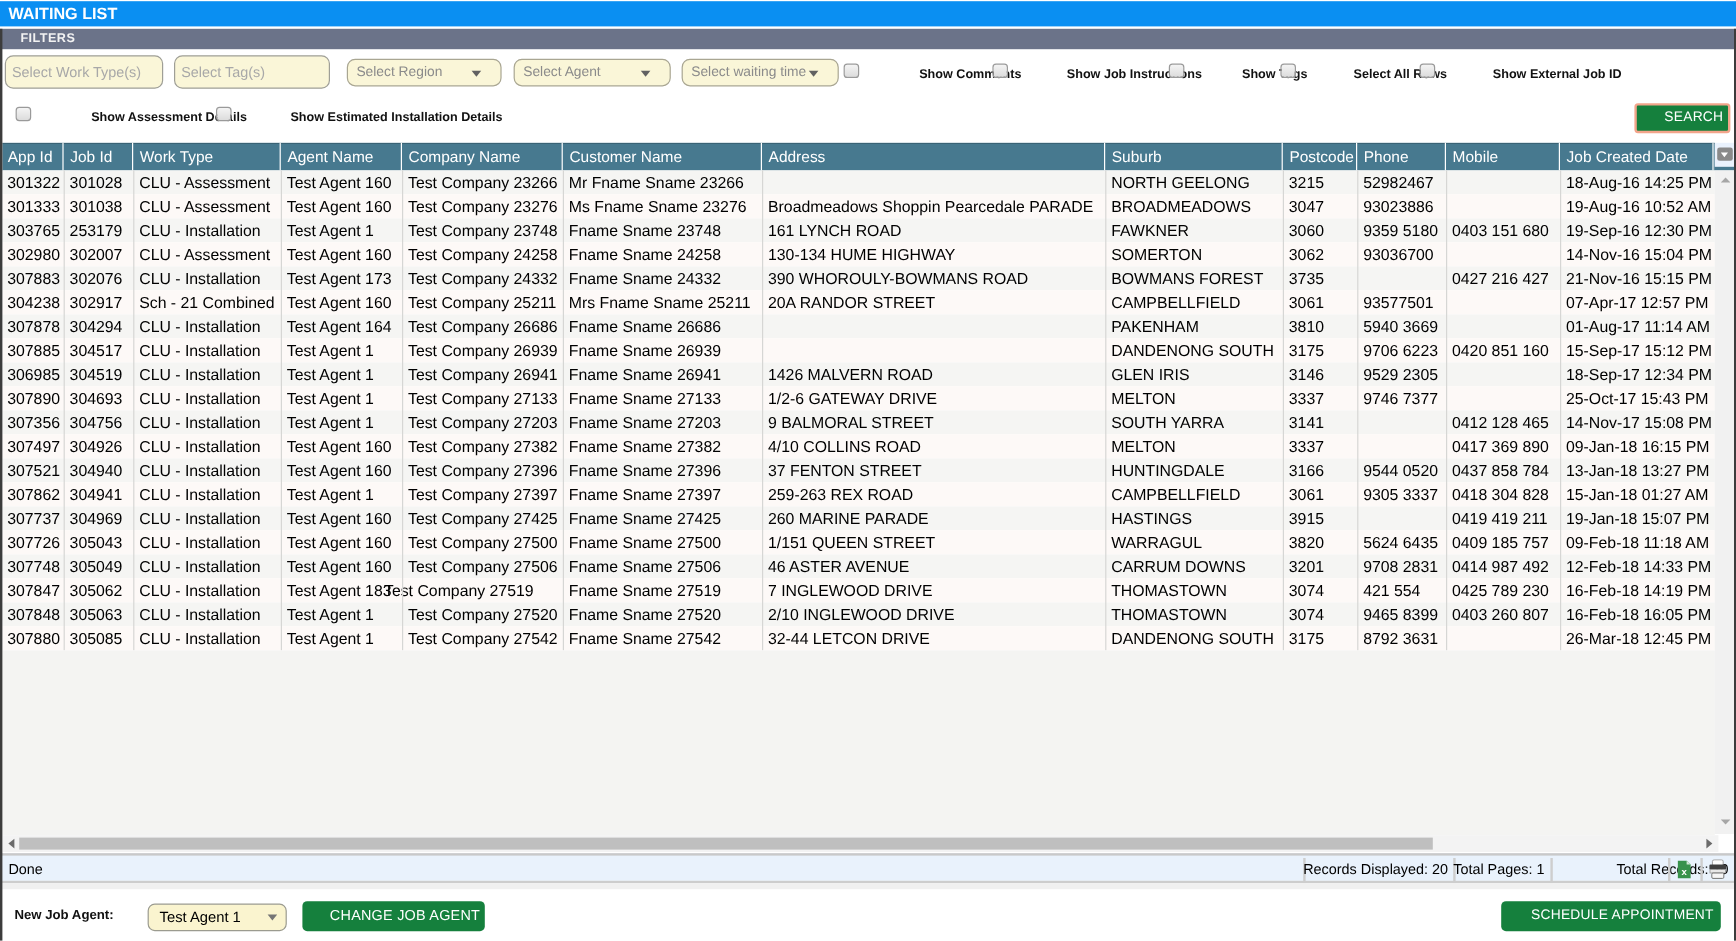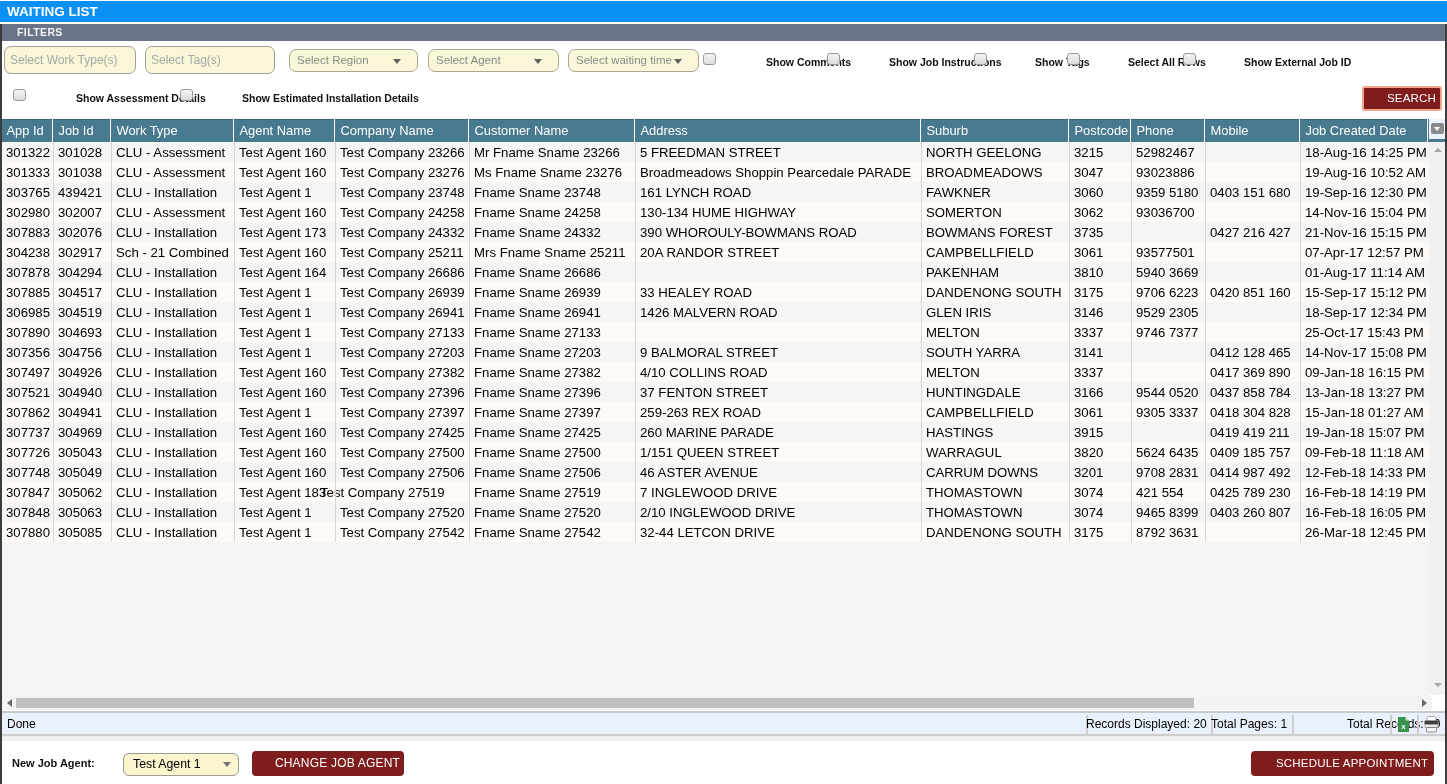--- a/index.html
+++ b/index.html
@@ -5,21 +5,21 @@
 html,body { width:1447px; height:784px; background:#fff; font-family:"Liberation Sans",sans-serif; position:relative; overflow:hidden; }
 .abs { position:absolute; }
 #bluebar { left:0; top:1px; width:1447px; height:21px; background:#0a8ff2; color:#fff; font-size:13.5px; font-weight:bold; line-height:21px; padding-left:7px; }
 #filtersbar { left:0; top:24px; width:1447px; height:17px; background:#6b7389; color:#f2f2f2; font-size:10.5px; font-weight:bold; line-height:17px; padding-left:17px; letter-spacing:0.4px; }
 .yin { position:absolute; background:#faf6d8; border:1.5px solid #9f9f97; border-radius:7px; color:#a8a8a8; font-size:12px; padding-left:5px; white-space:nowrap; overflow:hidden; }
 .ysel { position:absolute; background:#faf6d8; border:1px solid #a9a692; border-radius:7px; color:#8b8b8b; font-size:11.5px; line-height:21px; padding-left:7px; white-space:nowrap; }
 .ysel .arr { position:absolute; right:16px; top:9px; width:0; height:0; border-left:4.5px solid transparent; border-right:4.5px solid transparent; border-top:5.5px solid #616161; }
 .bsel .arr { position:absolute; right:7px; top:9px; width:0; height:0; border-left:4.5px solid transparent; border-right:4.5px solid transparent; border-top:5.5px solid #757575; }
 .cb { position:absolute; width:13px; height:12px; background:linear-gradient(#f4f4f4,#dcdcdc); border:1px solid #9a9a9a; border-radius:3px; }
 .cblab { position:absolute; font-size:10.5px; font-weight:bold; color:#111; line-height:11px; white-space:nowrap;padding-left:40px; }
-.tealbtn { position:absolute; background:#7f1d1d; color:#fff; text-align:center; border-radius:3px; font-size:12px; letter-spacing:0.2px; white-space:nowrap;padding-left:19px; }
+.tealbtn { position:absolute; background:#15803d; color:#fff; text-align:center; border-radius:3px; font-size:12px; letter-spacing:0.2px; white-space:nowrap;padding-left:19px; }
 #hdr { left:2px; top:119px; width:1427px; height:23px; background:#47798f; box-shadow:inset 0 1px 0 rgba(0,0,0,.18); }
 .hc { position:absolute; top:0; height:23px; line-height:23px; color:#fff; font-size:12.9px; padding-left:4.5px; border-right:1px solid #fff; white-space:nowrap; overflow:hidden; }
 #hfill { left:1429px; top:119px; width:16px; height:20px; background:#eaf2fd; }
 #colbtn { left:1431px; top:123px; width:13px; height:11px; background:#8a8a8a; border-radius:2px; }
 #colbtn:after { content:""; position:absolute; left:3px; top:4px; width:0; height:0; border-left:3.5px solid transparent; border-right:3.5px solid transparent; border-top:4px solid #fff; }
 #tealstrip { left:1429px; top:139px; width:16px; height:3px; background:#47798f; }
 .row { position:absolute; left:2px; width:1427px; height:20px; }
 .row.odd { background:#f5f5f3; }
 .row.even { background:#fdf9f7; }
 .c { position:absolute; top:0; height:20px; line-height:21px; font-size:13.2px; color:#000; padding-left:4px; white-space:nowrap; overflow:hidden; }
@@ -85,42 +85,41 @@
 <div class="abs" id="colbtn"></div>
 <div class="abs" id="tealstrip"></div>
 
 <div class="row odd" style="top:142px">
     <div class="c" style="left:0px;width:51px">301322</div>
     <div class="c" style="left:52px;width:57px">301028</div>
     <div class="c" style="left:110px;width:122px">CLU - Assessment</div>
     <div class="c" style="left:233px;width:100px">Test Agent 160</div>
     <div class="c" style="left:334px;width:133px">Test Company 23266</div>
     <div class="c" style="left:468px;width:165px">Mr Fname Sname 23266</div>
-    <div class="c" style="left:634px;width:285px">5 FREEDMAN STREET</div>
     <div class="c" style="left:920px;width:147px">NORTH GEELONG</div>
     <div class="c" style="left:1068px;width:61px">3215</div>
     <div class="c" style="left:1130px;width:73px">52982467</div>
     <div class="c" style="left:1299px;width:127px">18-Aug-16 14:25 PM</div>
   </div>
 <div class="row even" style="top:162px">
     <div class="c" style="left:0px;width:51px">301333</div>
     <div class="c" style="left:52px;width:57px">301038</div>
     <div class="c" style="left:110px;width:122px">CLU - Assessment</div>
     <div class="c" style="left:233px;width:100px">Test Agent 160</div>
     <div class="c" style="left:334px;width:133px">Test Company 23276</div>
     <div class="c" style="left:468px;width:165px">Ms Fname Sname 23276</div>
     <div class="c" style="left:634px;width:285px">Broadmeadows Shoppin Pearcedale PARADE</div>
     <div class="c" style="left:920px;width:147px">BROADMEADOWS</div>
     <div class="c" style="left:1068px;width:61px">3047</div>
     <div class="c" style="left:1130px;width:73px">93023886</div>
     <div class="c" style="left:1299px;width:127px">19-Aug-16 10:52 AM</div>
   </div>
 <div class="row odd" style="top:182px">
     <div class="c" style="left:0px;width:51px">303765</div>
-    <div class="c" style="left:52px;width:57px">439421</div>
+    <div class="c" style="left:52px;width:57px">253179</div>
     <div class="c" style="left:110px;width:122px">CLU - Installation</div>
     <div class="c" style="left:233px;width:100px">Test Agent 1</div>
     <div class="c" style="left:334px;width:133px">Test Company 23748</div>
     <div class="c" style="left:468px;width:165px">Fname Sname 23748</div>
     <div class="c" style="left:634px;width:285px">161 LYNCH ROAD</div>
     <div class="c" style="left:920px;width:147px">FAWKNER</div>
     <div class="c" style="left:1068px;width:61px">3060</div>
     <div class="c" style="left:1130px;width:73px">9359 5180</div>
     <div class="c" style="left:1204px;width:94px">0403 151 680</div>
     <div class="c" style="left:1299px;width:127px">19-Sep-16 12:30 PM</div>
@@ -176,21 +175,20 @@
     <div class="c" style="left:1130px;width:73px">5940 3669</div>
     <div class="c" style="left:1299px;width:127px">01-Aug-17 11:14 AM</div>
   </div>
 <div class="row even" style="top:282px">
     <div class="c" style="left:0px;width:51px">307885</div>
     <div class="c" style="left:52px;width:57px">304517</div>
     <div class="c" style="left:110px;width:122px">CLU - Installation</div>
     <div class="c" style="left:233px;width:100px">Test Agent 1</div>
     <div class="c" style="left:334px;width:133px">Test Company 26939</div>
     <div class="c" style="left:468px;width:165px">Fname Sname 26939</div>
-    <div class="c" style="left:634px;width:285px">33 HEALEY ROAD</div>
     <div class="c" style="left:920px;width:147px">DANDENONG SOUTH</div>
     <div class="c" style="left:1068px;width:61px">3175</div>
     <div class="c" style="left:1130px;width:73px">9706 6223</div>
     <div class="c" style="left:1204px;width:94px">0420 851 160</div>
     <div class="c" style="left:1299px;width:127px">15-Sep-17 15:12 PM</div>
   </div>
 <div class="row odd" style="top:302px">
     <div class="c" style="left:0px;width:51px">306985</div>
     <div class="c" style="left:52px;width:57px">304519</div>
     <div class="c" style="left:110px;width:122px">CLU - Installation</div>
@@ -203,20 +201,21 @@
     <div class="c" style="left:1130px;width:73px">9529 2305</div>
     <div class="c" style="left:1299px;width:127px">18-Sep-17 12:34 PM</div>
   </div>
 <div class="row even" style="top:322px">
     <div class="c" style="left:0px;width:51px">307890</div>
     <div class="c" style="left:52px;width:57px">304693</div>
     <div class="c" style="left:110px;width:122px">CLU - Installation</div>
     <div class="c" style="left:233px;width:100px">Test Agent 1</div>
     <div class="c" style="left:334px;width:133px">Test Company 27133</div>
     <div class="c" style="left:468px;width:165px">Fname Sname 27133</div>
+    <div class="c" style="left:634px;width:285px">1/2-6 GATEWAY DRIVE</div>
     <div class="c" style="left:920px;width:147px">MELTON</div>
     <div class="c" style="left:1068px;width:61px">3337</div>
     <div class="c" style="left:1130px;width:73px">9746 7377</div>
     <div class="c" style="left:1299px;width:127px">25-Oct-17 15:43 PM</div>
   </div>
 <div class="row odd" style="top:342px">
     <div class="c" style="left:0px;width:51px">307356</div>
     <div class="c" style="left:52px;width:57px">304756</div>
     <div class="c" style="left:110px;width:122px">CLU - Installation</div>
     <div class="c" style="left:233px;width:100px">Test Agent 1</div>

